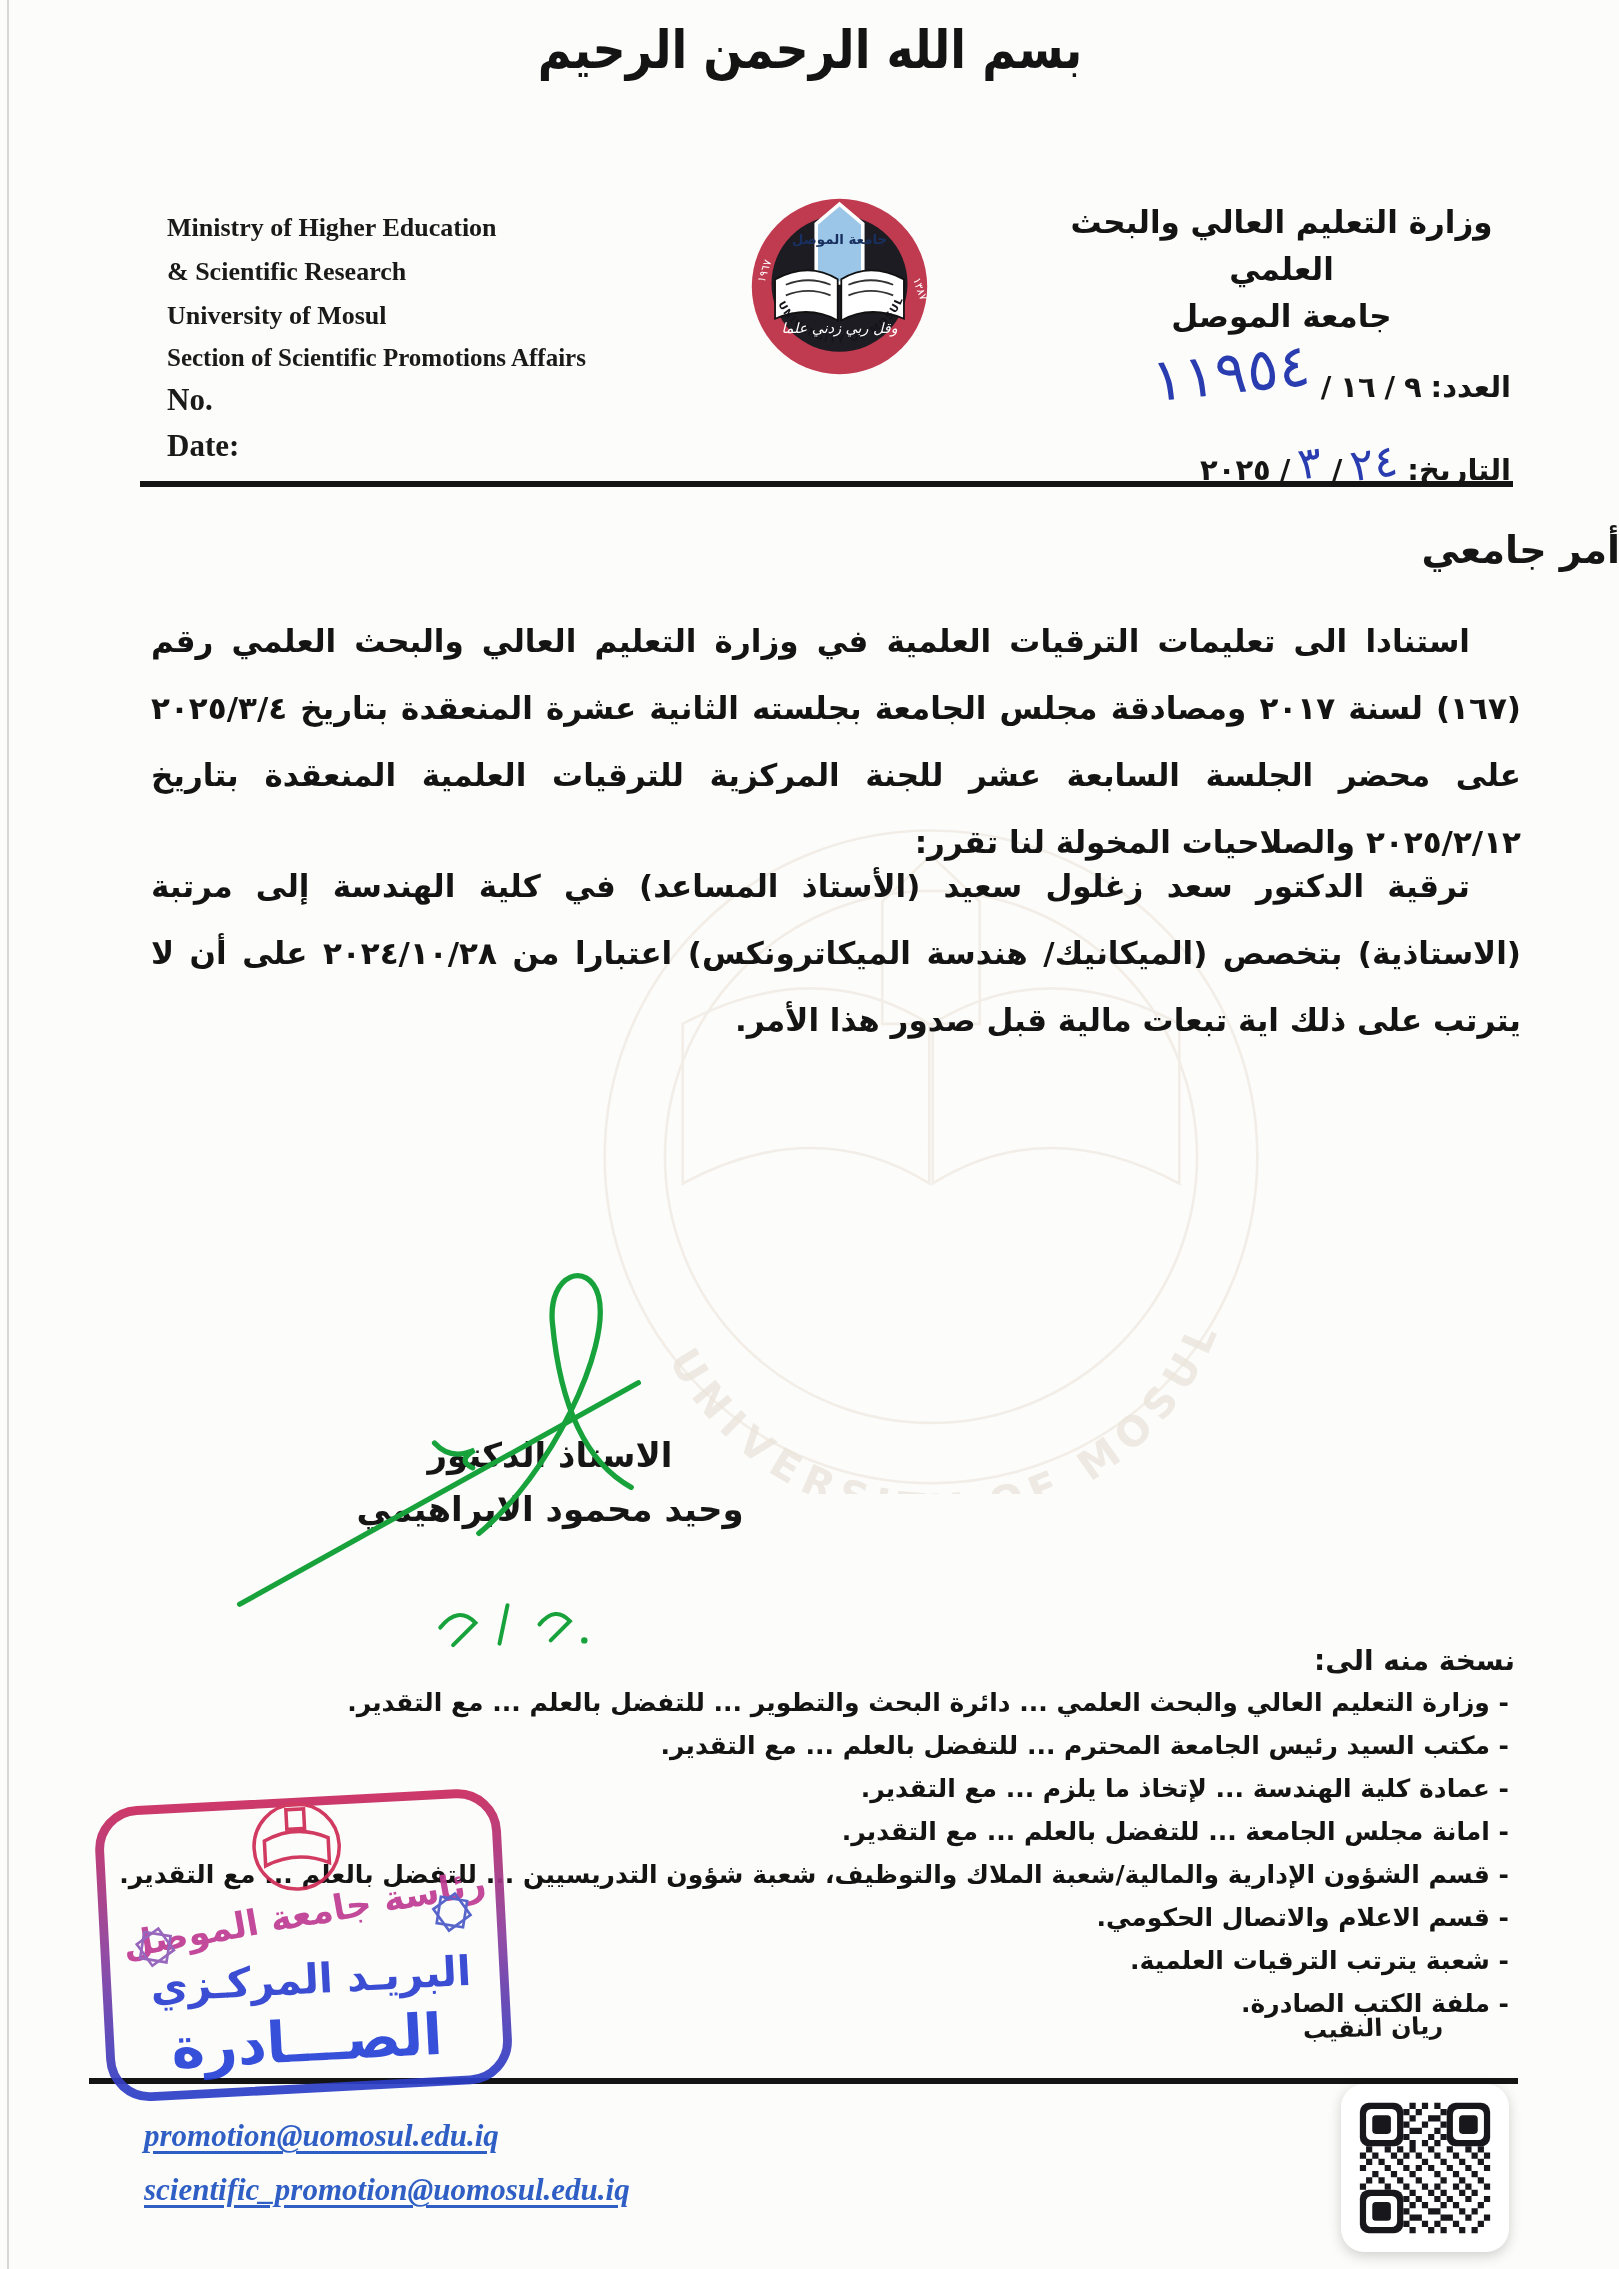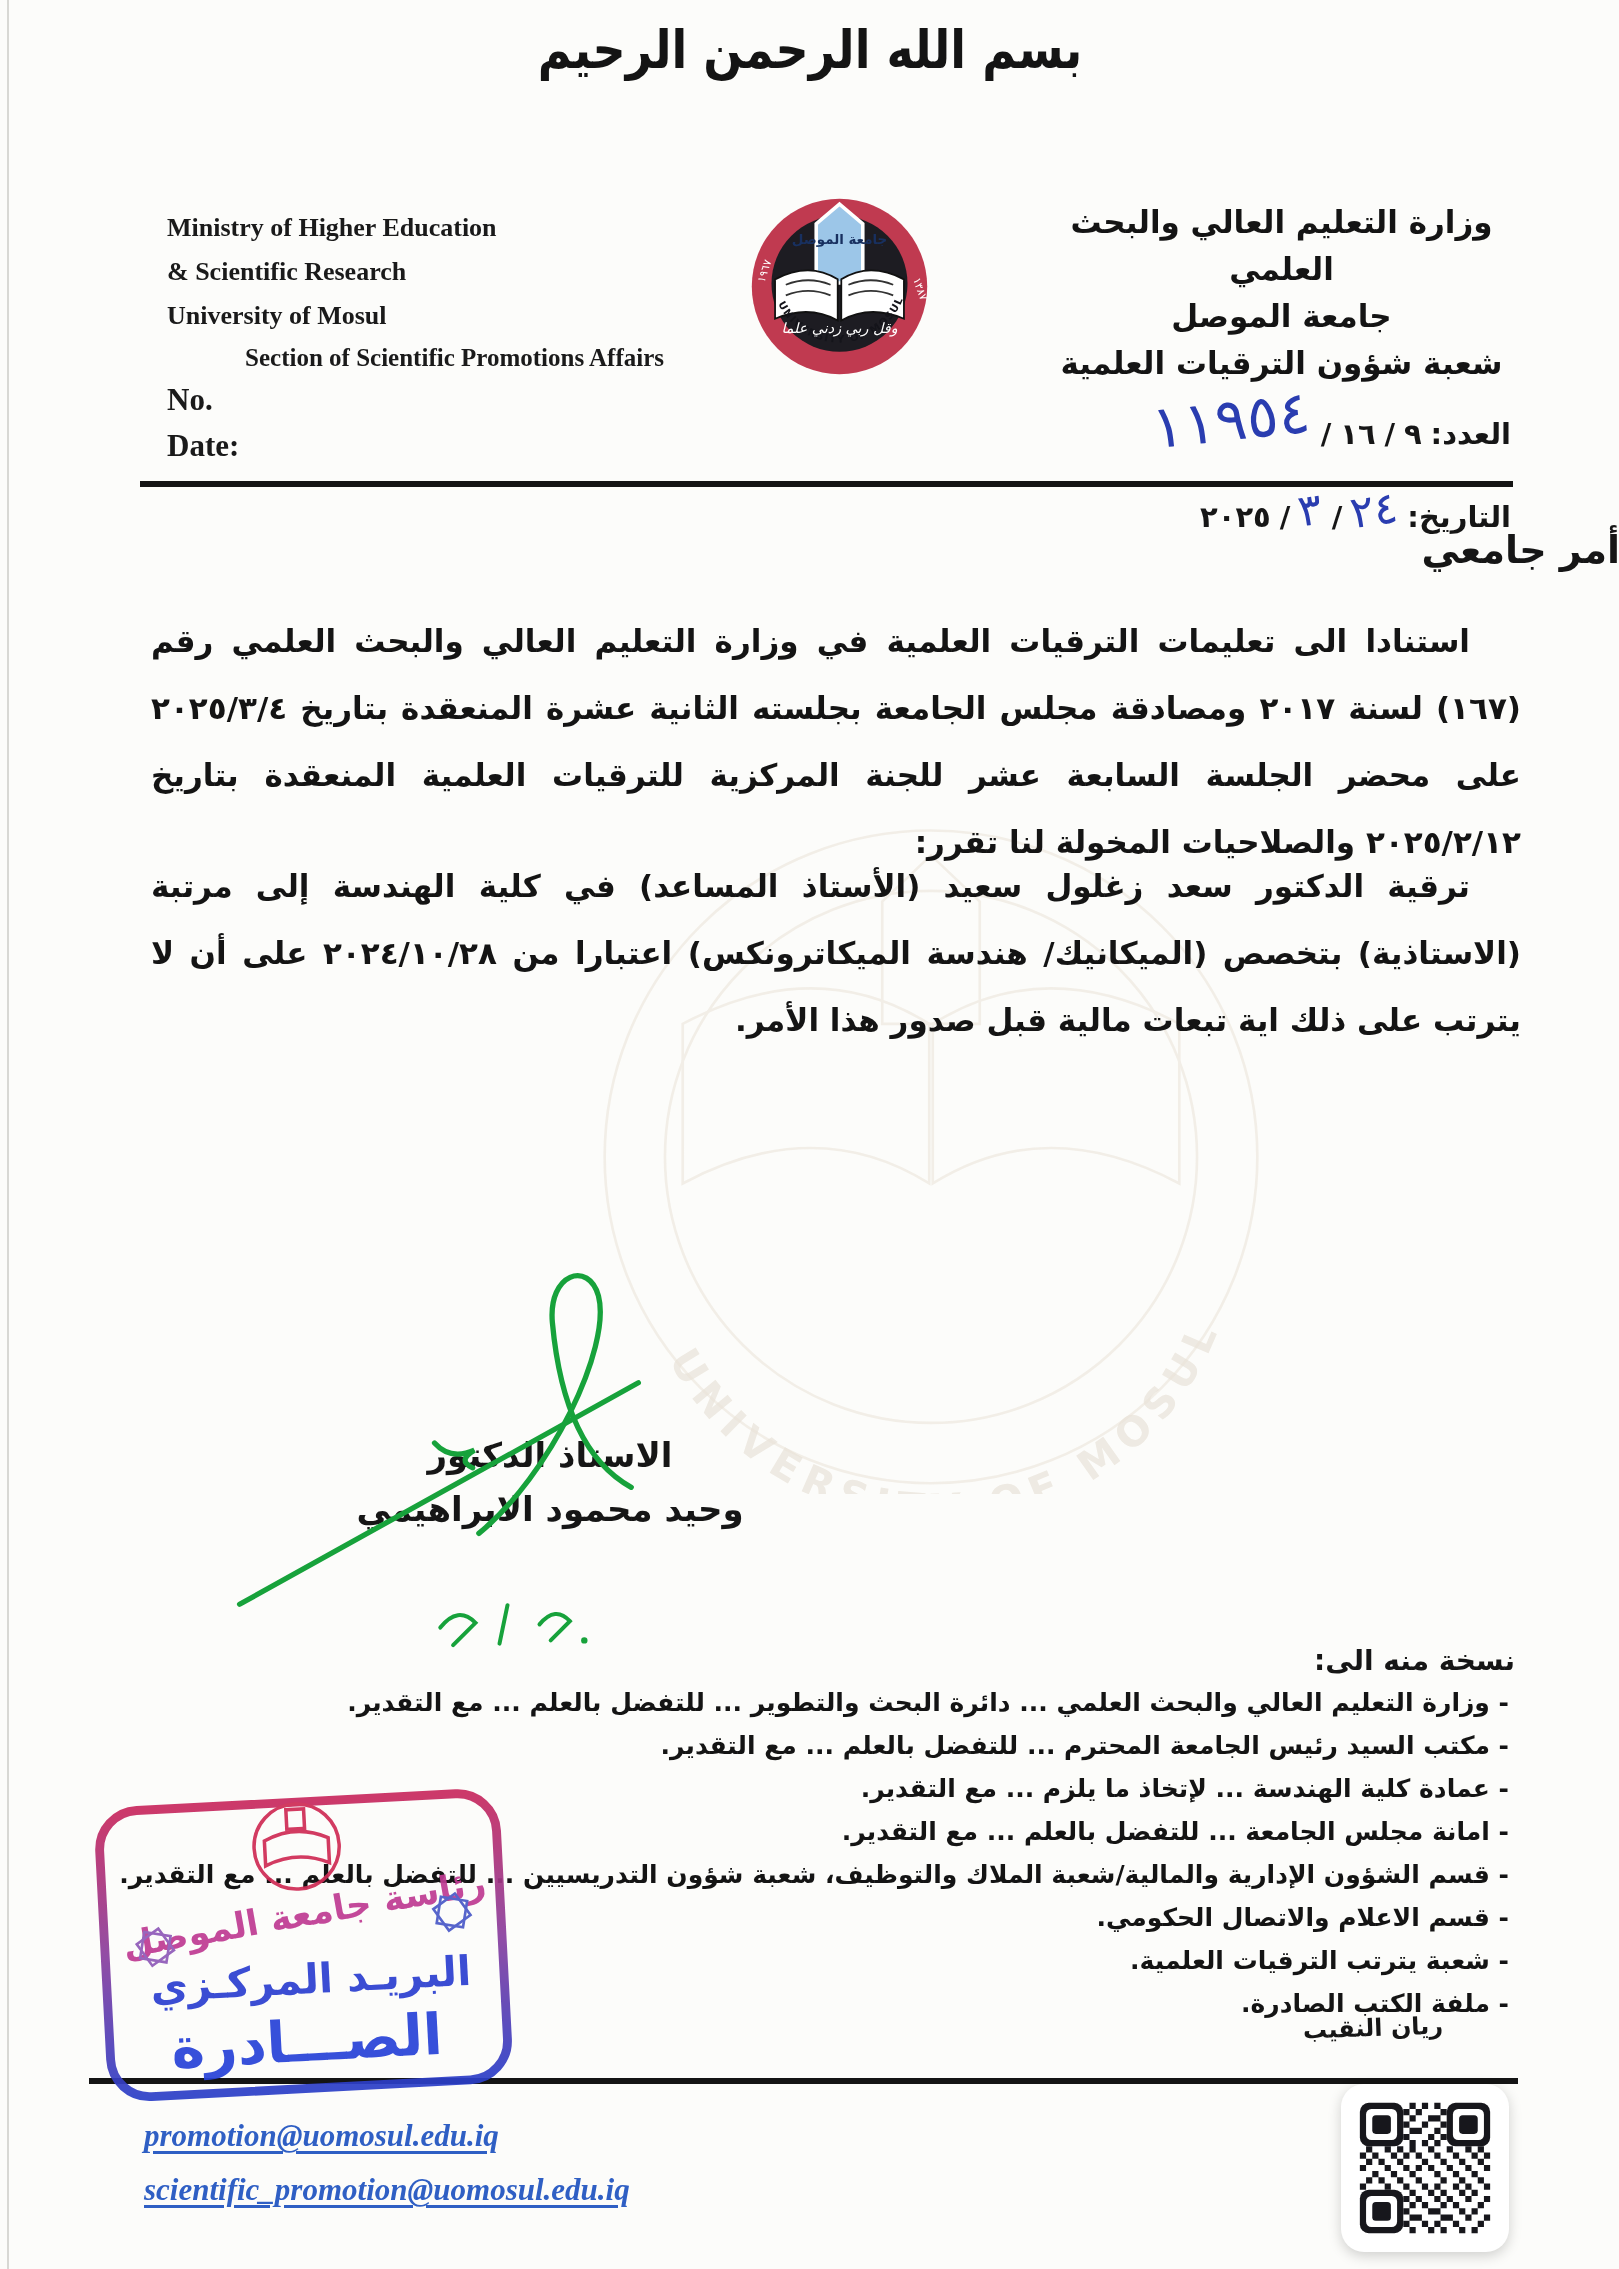--- a/index.html
+++ b/index.html
@@ -15,21 +15,21 @@
   
   .bismillah{
     position:absolute;top:23px;left:0;width:100%;text-align:center;
     font-size:46px;font-weight:700;color:#141414;letter-spacing:0.9px;
     transform:scaleY(1.15);z-index:1;
   }
   
   .hdr-en{position:absolute;left:167px;top:206px;width:497px;z-index:1;
     font-family:"Liberation Serif",serif;font-weight:700;color:#1a1a1a;}
   .hdr-en .l{font-size:26px;line-height:44px;}
-  .hdr-en .s{font-size:25px;line-height:39px;text-align:right;}
+  .hdr-en .s{font-size:25px;line-height:39px;}
   .hdr-en .nf{font-size:31px;line-height:46px;}
   .logo{position:absolute;left:750px;top:197px;width:179px;height:179px;z-index:1;}
   .hdr-ar{position:absolute;left:1020px;top:199px;width:523px;z-index:1;
     direction:rtl;text-align:center;font-weight:700;}
   .hdr-ar .l{font-size:31px;line-height:47px;color:#141414;}
   .num-row,.date-row{
     display:flex;direction:rtl;align-items:center;justify-content:flex-start;
     font-size:29px;font-weight:700;margin-top:12.4px;gap:8.9px;padding-right:32px;
   }
   .date-row{margin-top:23px;}
@@ -124,21 +124,20 @@
       <textPath href="#ringArc" startOffset="8%">UNIVERSITY OF MOSUL</textPath>
     </text>
     <text x="100" y="152" text-anchor="middle" font-size="16" font-style="italic" fill="#ffffff">وقل ربي زدني علما</text>
     <text x="16" y="96" font-size="12" fill="#ffffff" transform="rotate(-72 16 96)">١٩٦٧</text>
     <text x="182" y="92" font-size="12" fill="#ffffff" transform="rotate(70 182 92)">١٣٨٧</text>
   </svg>
 
   <div class="hdr-ar">
     <div class="l">وزارة التعليم العالي والبحث العلمي</div>
     <div class="l">جامعة الموصل</div>
-    <div class="l">شعبة شؤون الترقيات العلمية</div>
     <div class="num-row">
       <span>العدد:</span>
       <span>٩</span>
       <span>/</span>
       <span>١٦</span>
       <span>/</span>
       <span class="hand-blue">١١٩٥٤</span>
     </div>
     <div class="date-row">
       <span>التاريخ:</span>

